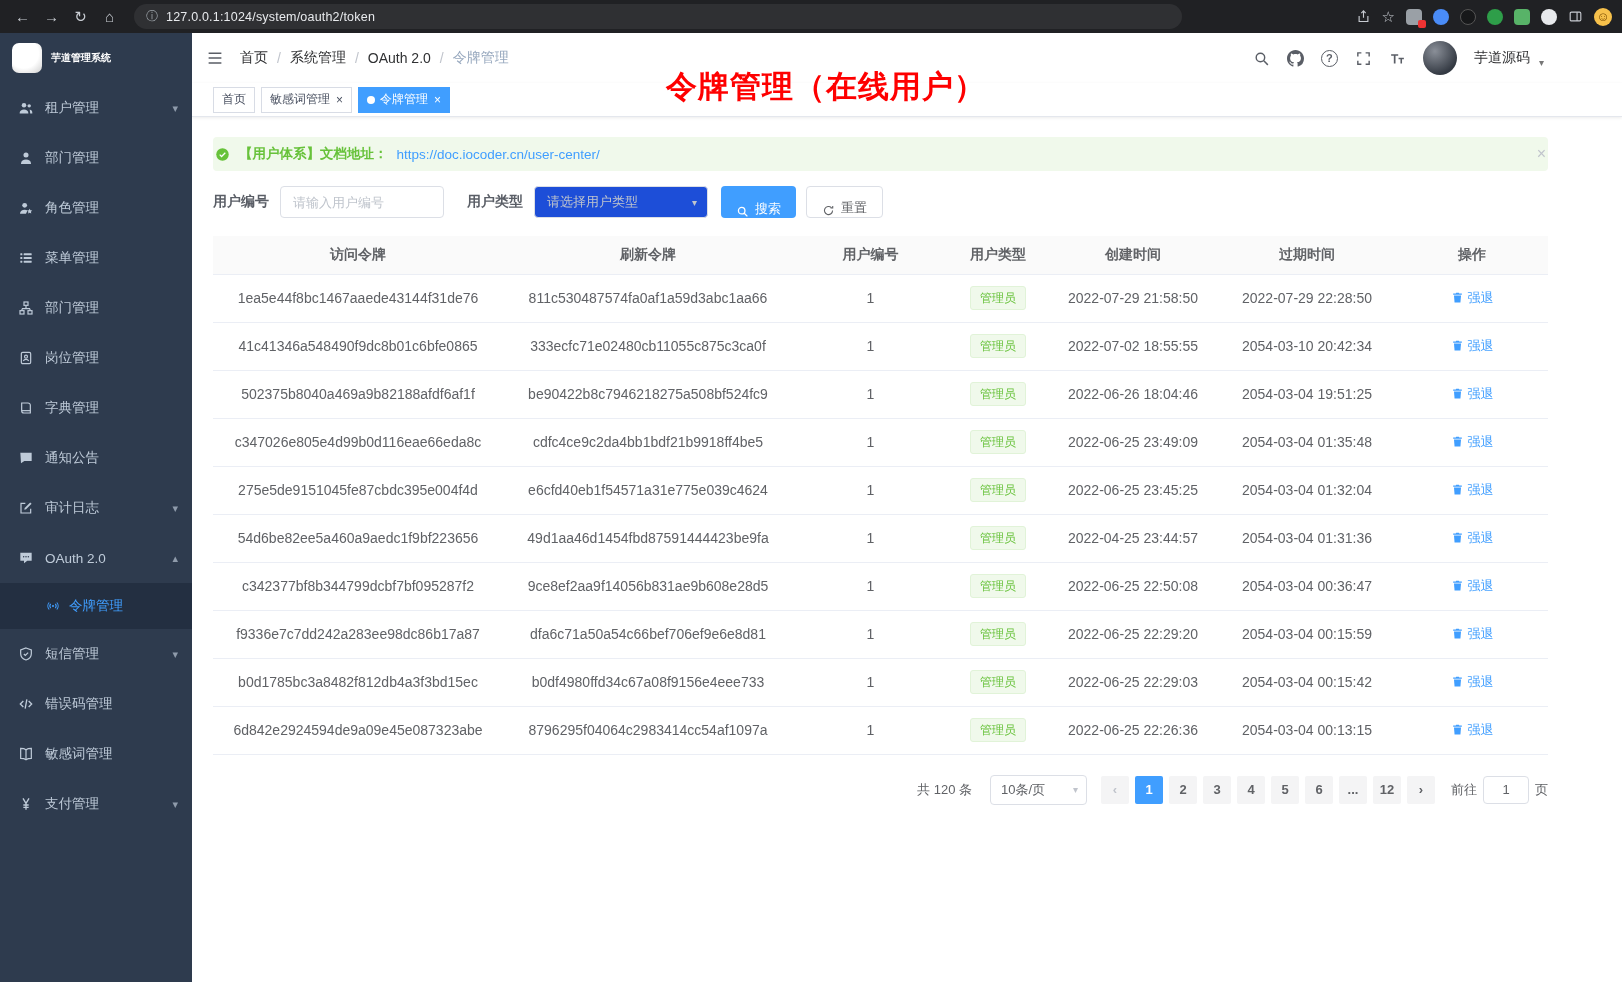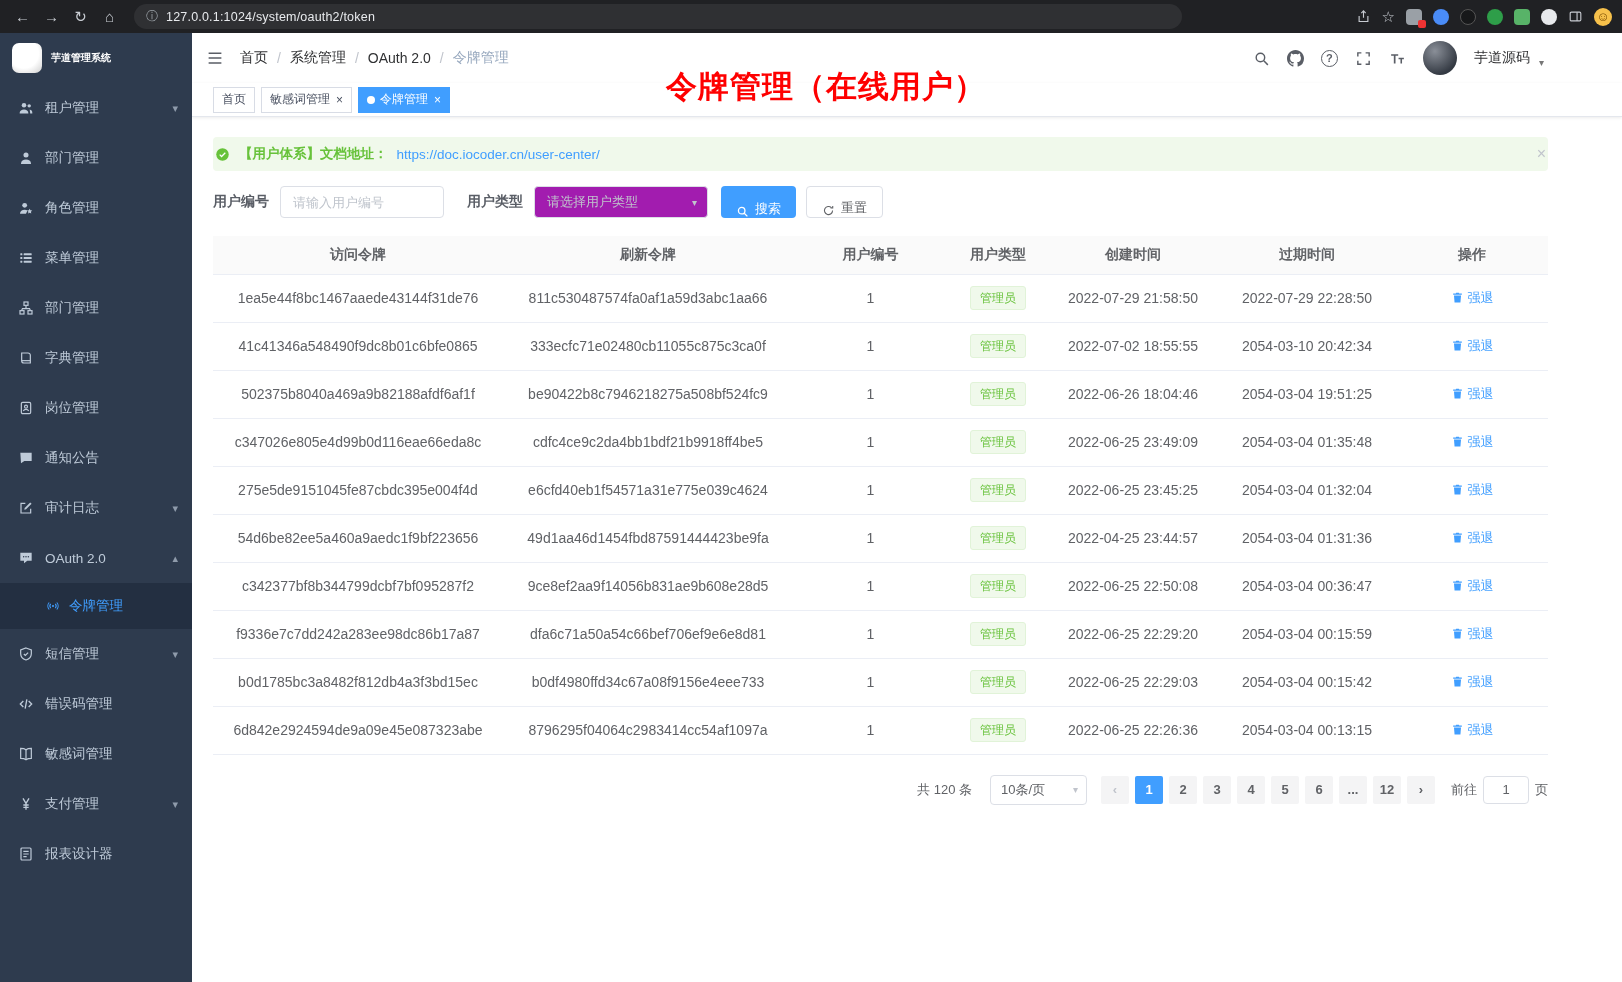--- a/index.html
+++ b/index.html
@@ -62,21 +62,21 @@
   .check-icon svg { width:15px; height:15px; }
   .alert-text { color:#67c23a; font-size:13.5px; font-weight:600; }
   .alert-link { color:#409eff; font-size:13.5px; text-decoration:none; cursor:pointer; }
   .alert-close { margin-left:auto; color:#c0c4cc; font-size:16px; cursor:pointer; }
 
   .filter-row { margin-top:15px; display:flex; align-items:center; }
   .filter-label { font-size:14px; font-weight:700; color:#5a5e66; margin-right:11px; white-space:nowrap; }
   .lbl2 { margin-left:23px; }
   .el-input { width:164px; height:32px; border:1px solid #dcdfe6; border-radius:4px; padding:8px 12px; font-size:13px; color:#606266; outline:none; font-family:inherit; }
   .el-input::placeholder { color:#bfc4cc; }
-  .el-select { width:174px; height:32px; border:1px solid #dcdfe6; border-radius:4px; display:flex; align-items:center; justify-content:space-between; padding:0 10px 0 12px; cursor:pointer; background:#a21caf; }
+  .el-select { width:174px; height:32px; border:1px solid #dcdfe6; border-radius:4px; display:flex; align-items:center; justify-content:space-between; padding:0 10px 0 12px; cursor:pointer; background:#1d4ed8; }
   .select-placeholder { color:#bfc4cc; font-size:13px; }
   .select-caret { color:#c0c4cc; font-size:10px; }
   .btn { height:32px; border-radius:4px; border:none; display:inline-flex; align-items:flex-end; gap:6px; font-size:13px; cursor:pointer; padding:0 15px; font-family:inherit; }
   .btn .icon svg { width:13px; height:13px; }
   .btn.primary { background:#409eff; color:#fff; margin-left:13px; }
   .btn.plain { background:#fff; border:1px solid #dcdfe6; color:#606266; margin-left:10px; }
 
   .data-table { width:100%; border-collapse:collapse; margin-top:18px; table-layout:fixed; }
   .data-table th { height:38px; font-size:14px; font-weight:700; color:#606266; background:#fafafa; border-bottom:1px solid #ebeef5; text-align:center; }
   .data-table td { height:48px; border-bottom:1px solid #ebeef5; text-align:center; font-size:14px; color:#606266; overflow:hidden; white-space:nowrap; }
@@ -190,35 +190,35 @@
             <rect x="3" y="16" width="6" height="5"></rect>
             <rect x="15" y="16" width="6" height="5"></rect>
             <path d="M12 8v5M6 13h12M6 13v3M18 13v3"></path>
           </svg>
         </span>
         <span>部门管理</span>
       </div>
       <div class="menu-item">
         <span class="icon">
           <svg viewBox="0 0 24 24" fill="none" stroke="currentColor" stroke-width="1.8">
-            <path d="M5.5 4.5h9.5a3.5 3.5 0 013.5 3.5v11.5H9a3.5 3.5 0 01-3.5-3.5z"></path>
-            <path d="M5.5 16h13"></path>
-          </svg>
-        </span>
-        <span>字典管理</span>
-      </div>
-      <div class="menu-item">
-        <span class="icon">
-          <svg viewBox="0 0 24 24" fill="none" stroke="currentColor" stroke-width="1.8">
             <rect x="5" y="3.5" width="14" height="17" rx="2"></rect>
             <circle cx="12" cy="10" r="2.2"></circle>
             <path d="M8 16.5c.8-1.6 2.3-2.3 4-2.3s3.2.7 4 2.3"></path>
           </svg>
         </span>
         <span>岗位管理</span>
+      </div>
+      <div class="menu-item">
+        <span class="icon">
+          <svg viewBox="0 0 24 24" fill="none" stroke="currentColor" stroke-width="1.8">
+            <path d="M5.5 4.5h9.5a3.5 3.5 0 013.5 3.5v11.5H9a3.5 3.5 0 01-3.5-3.5z"></path>
+            <path d="M5.5 16h13"></path>
+          </svg>
+        </span>
+        <span>字典管理</span>
       </div>
       <div class="menu-item">
         <span class="icon">
           <svg viewBox="0 0 24 24" fill="currentColor">
             <path d="M3.5 4h17v12.5h-11L4.5 20z"></path>
           </svg>
         </span>
         <span>通知公告</span>
       </div>
       <div class="menu-item">
@@ -282,29 +282,20 @@
         <span>敏感词管理</span>
       </div>
       <div class="menu-item">
         <span class="icon">
           <svg viewBox="0 0 24 24" fill="none" stroke="currentColor" stroke-width="2">
             <path d="M7.5 3.5L12 11l4.5-7.5M12 11v9.5M8 13.5h8M8 17h8"></path>
           </svg>
         </span>
         <span>支付管理</span>
         <span class="chevron">▾</span>
-      </div>
-      <div class="menu-item">
-        <span class="icon">
-          <svg viewBox="0 0 24 24" fill="none" stroke="currentColor" stroke-width="1.8">
-            <rect x="4.5" y="3" width="15" height="18" rx="1.5"></rect>
-            <path d="M8 8h8M8 12h8M8 16h5"></path>
-          </svg>
-        </span>
-        <span>报表设计器</span>
       </div>
     </nav>
 </aside>
 
 <div class="main">
 
   <header class="topbar">
     <span class="hamburger">
         <svg viewBox="0 0 24 24" fill="none" stroke="currentColor" stroke-width="2">
           <path d="M3.5 5.5h17M3.5 12h17M3.5 18.5h17"></path>

